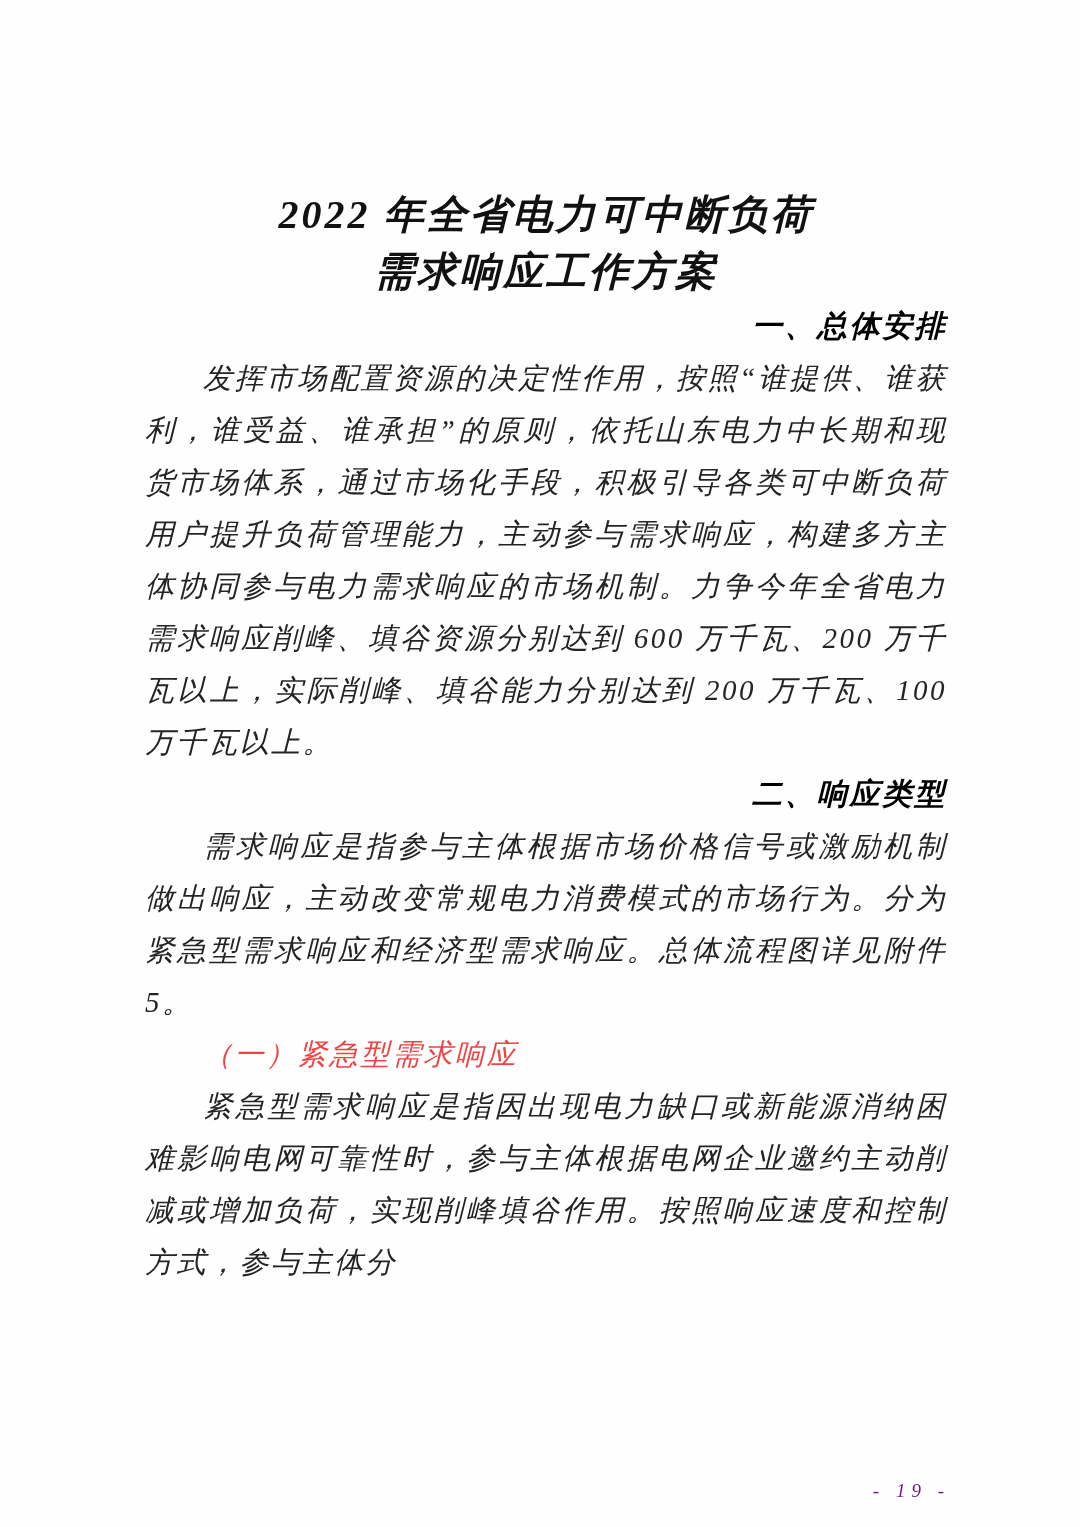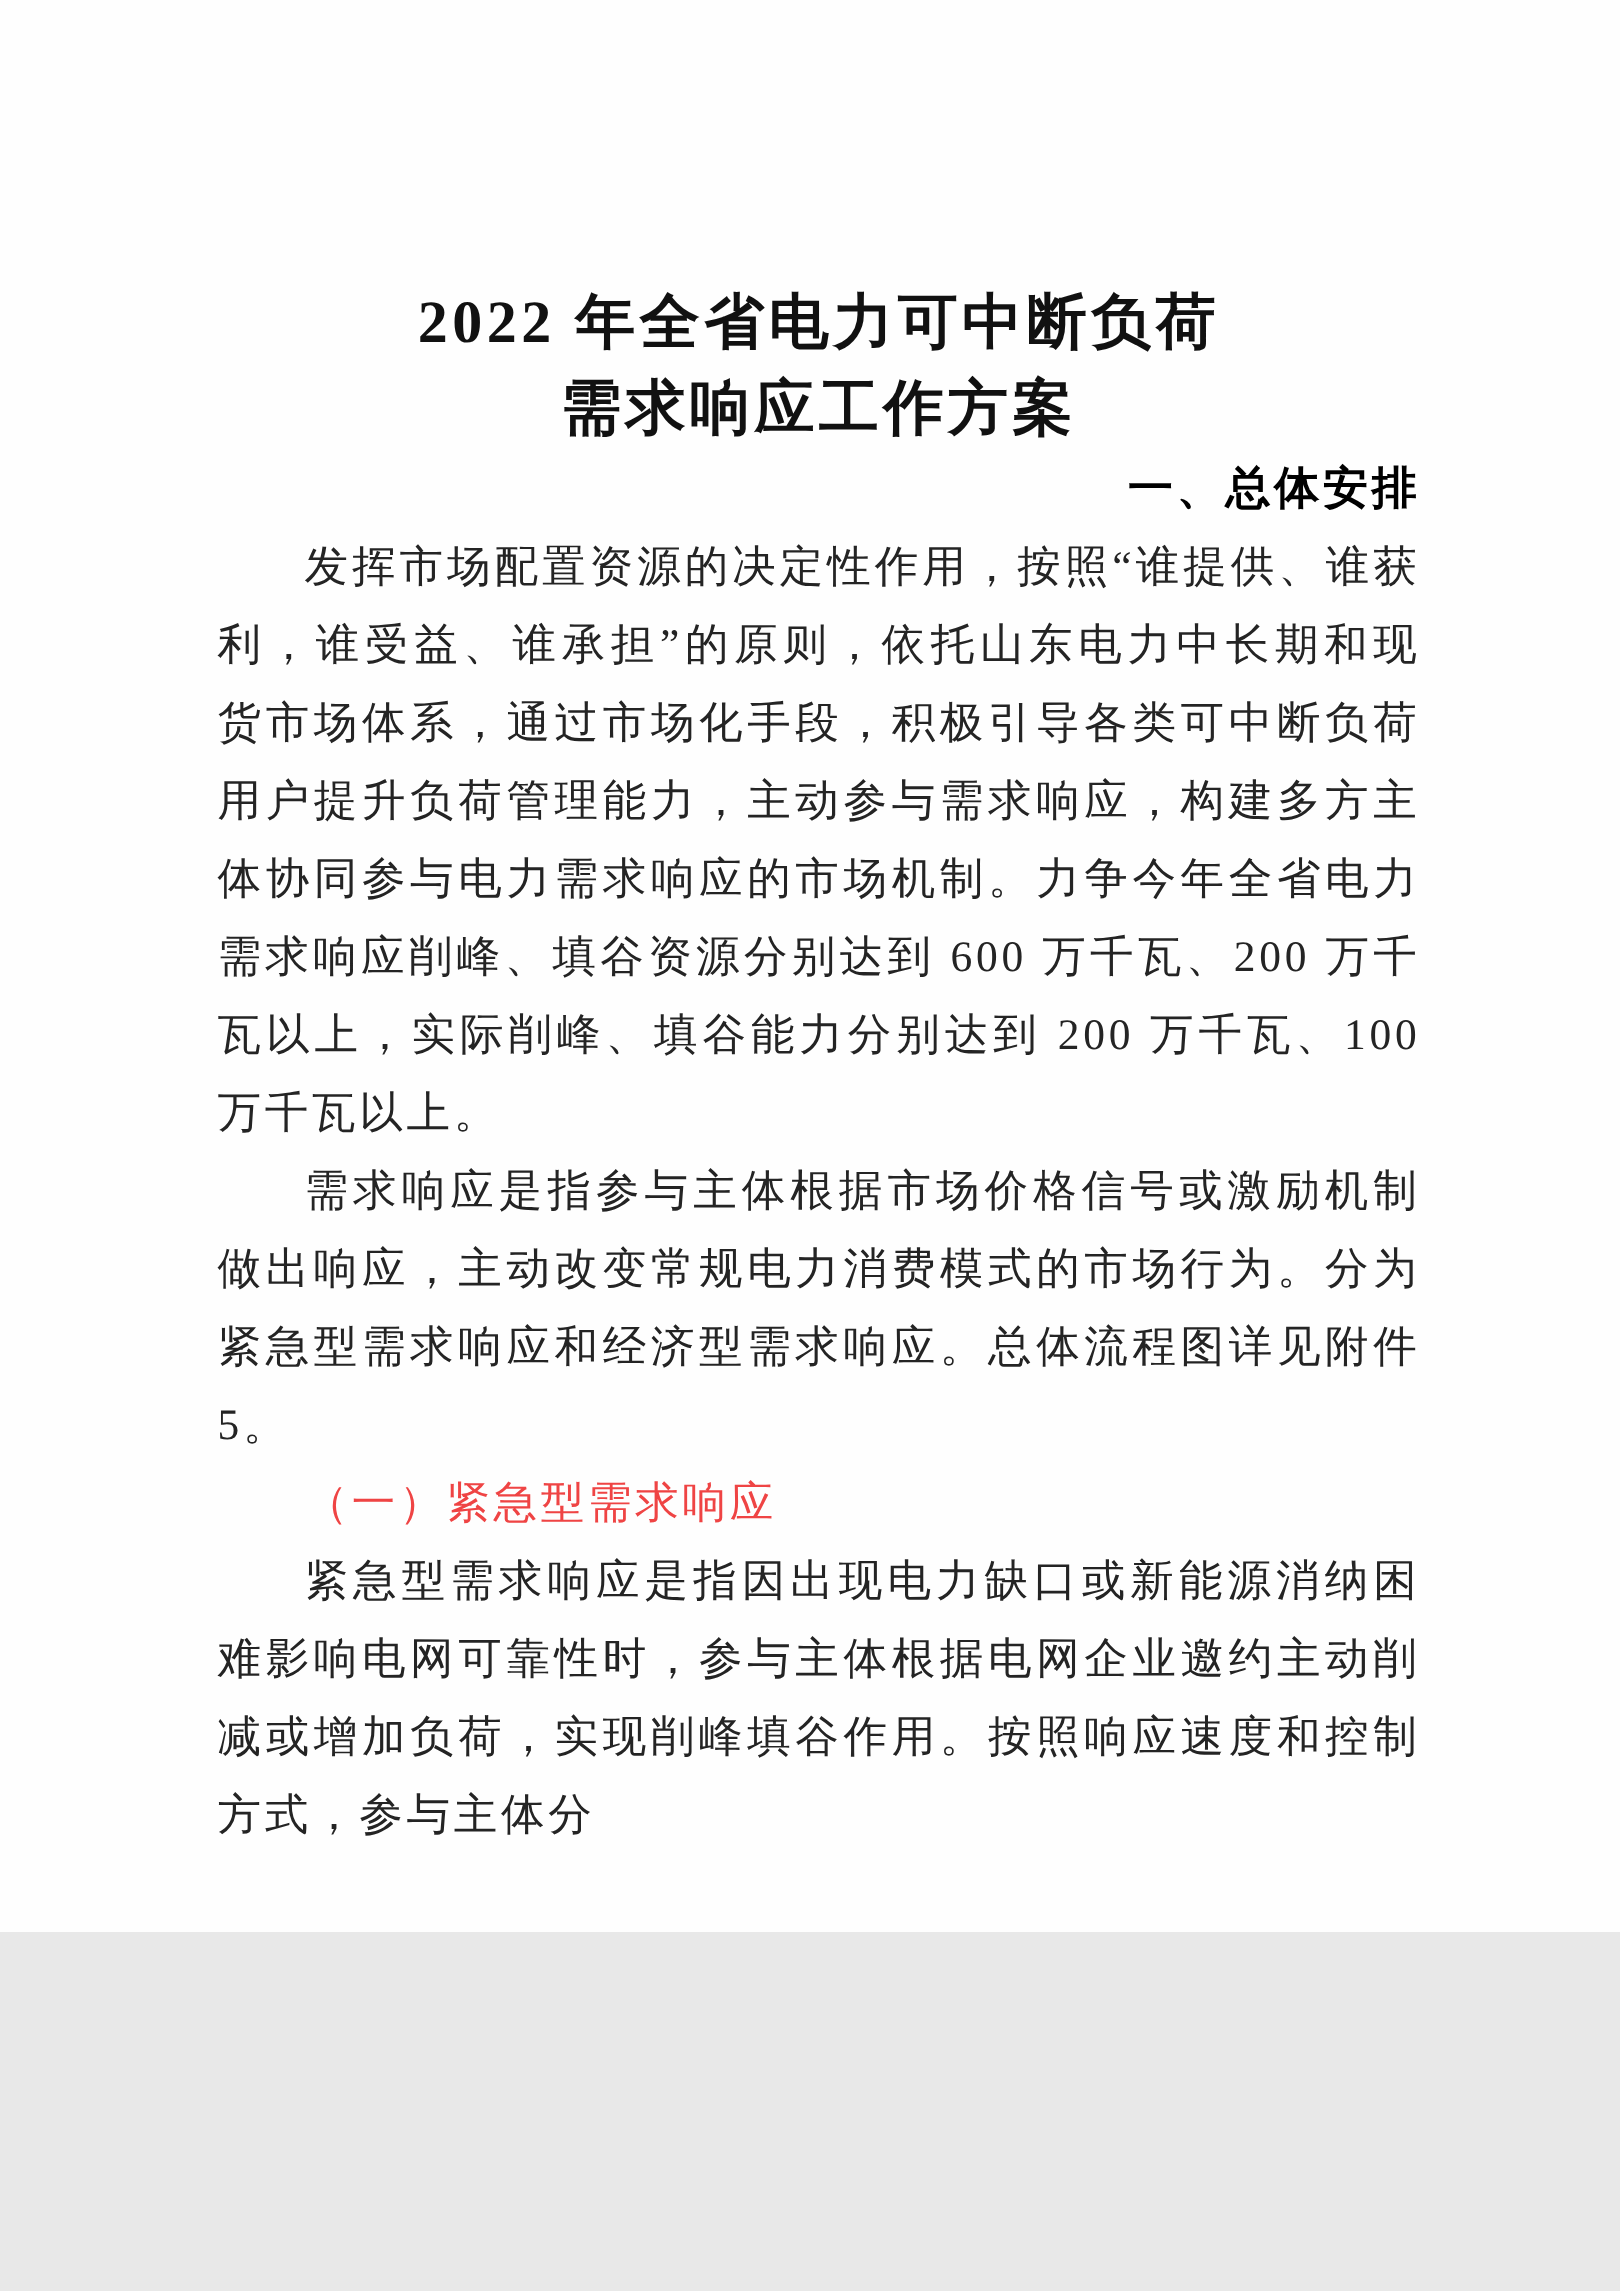--- a/index.html
+++ b/index.html
@@ -3,26 +3,27 @@
 <meta charset="utf-8">
 <style>
   html, body {
     margin: 0;
     padding: 0;
     background: #e8e8e8;
   }
   .page {
     position: relative;
     width: 1080px;
-    height: 1288px;
+    height: 1527px;
     margin: 0 auto;
     background: #fefefe;
     overflow: hidden;
     font-family: "Liberation Serif", "DejaVu Serif", serif;
     color: #1e1e1e;
+    font-style: italic;
   }
   .content {
     position: absolute;
     left: 145px;
     right: 133px;
     top: 0;
   }
   .doc-title {
     margin-top: 186px;
     text-align: center;
@@ -76,20 +77,21 @@
     <div class="doc-title">
       <div>2022 年全省电力可中断负荷</div>
       <div>需求响应工作方案</div>
     </div>
 
 
     <p class="heading">一、总体安排</p>
 
     <p class="body-text">发挥市场配置资源的决定性作用，按照“谁提供、谁获利，谁受益、谁承担”的原则，依托山东电力中长期和现货市场体系，通过市场化手段，积极引导各类可中断负荷用户提升负荷管理能力，主动参与需求响应，构建多方主体协同参与电力需求响应的市场机制。力争今年全省电力需求响应削峰、填谷资源分别达到 600 万千瓦、200 万千瓦以上，实际削峰、填谷能力分别达到 200 万千瓦、100 万千瓦以上。</p>
 
+    <p class="heading">二、响应类型</p>
 
     <p class="body-text">需求响应是指参与主体根据市场价格信号或激励机制做出响应，主动改变常规电力消费模式的市场行为。分为紧急型需求响应和经济型需求响应。总体流程图详见附件 5。</p>
 
     <p class="subheading">（一）紧急型需求响应</p>
 
     <p class="body-text">紧急型需求响应是指因出现电力缺口或新能源消纳困难影响电网可靠性时，参与主体根据电网企业邀约主动削减或增加负荷，实现削峰填谷作用。按照响应速度和控制方式，参与主体分</p>
 
   </div>
 
   <div class="page-footer">- 19 -</div>

